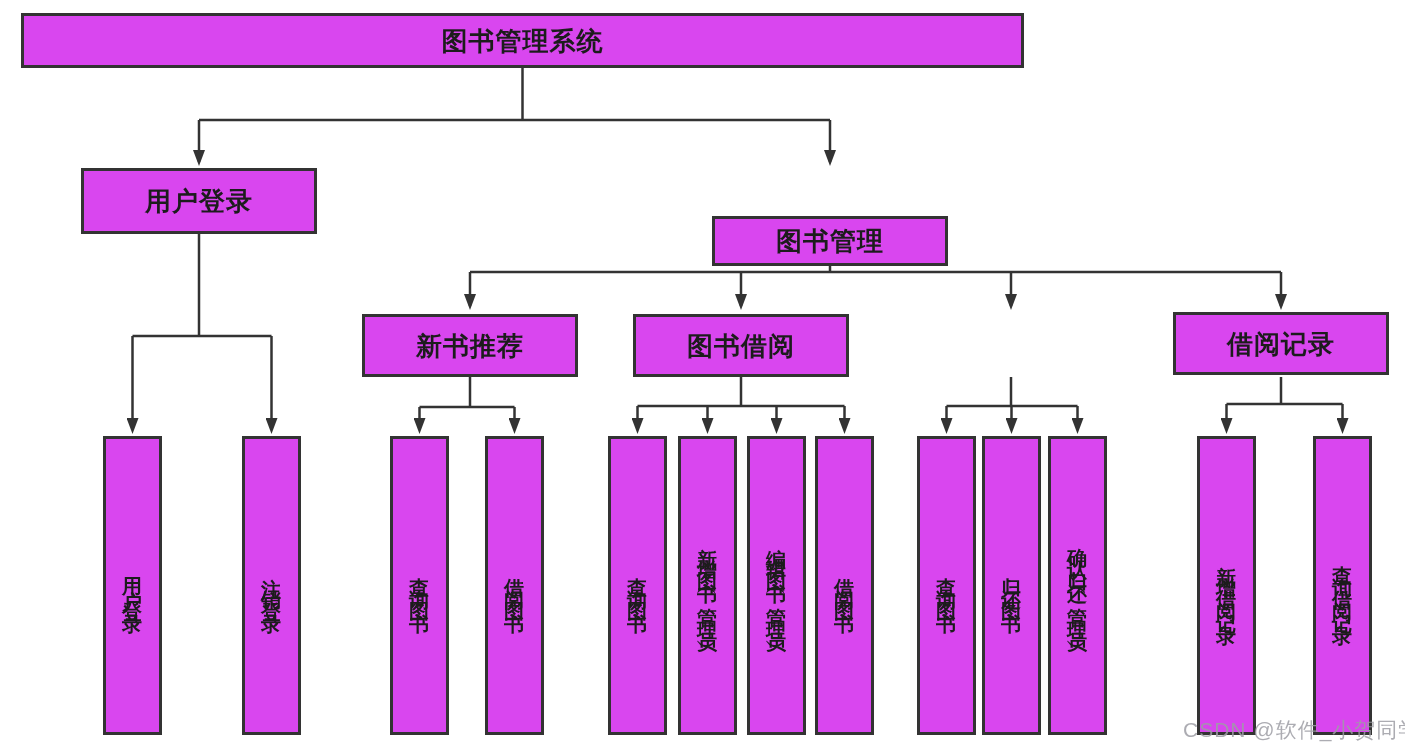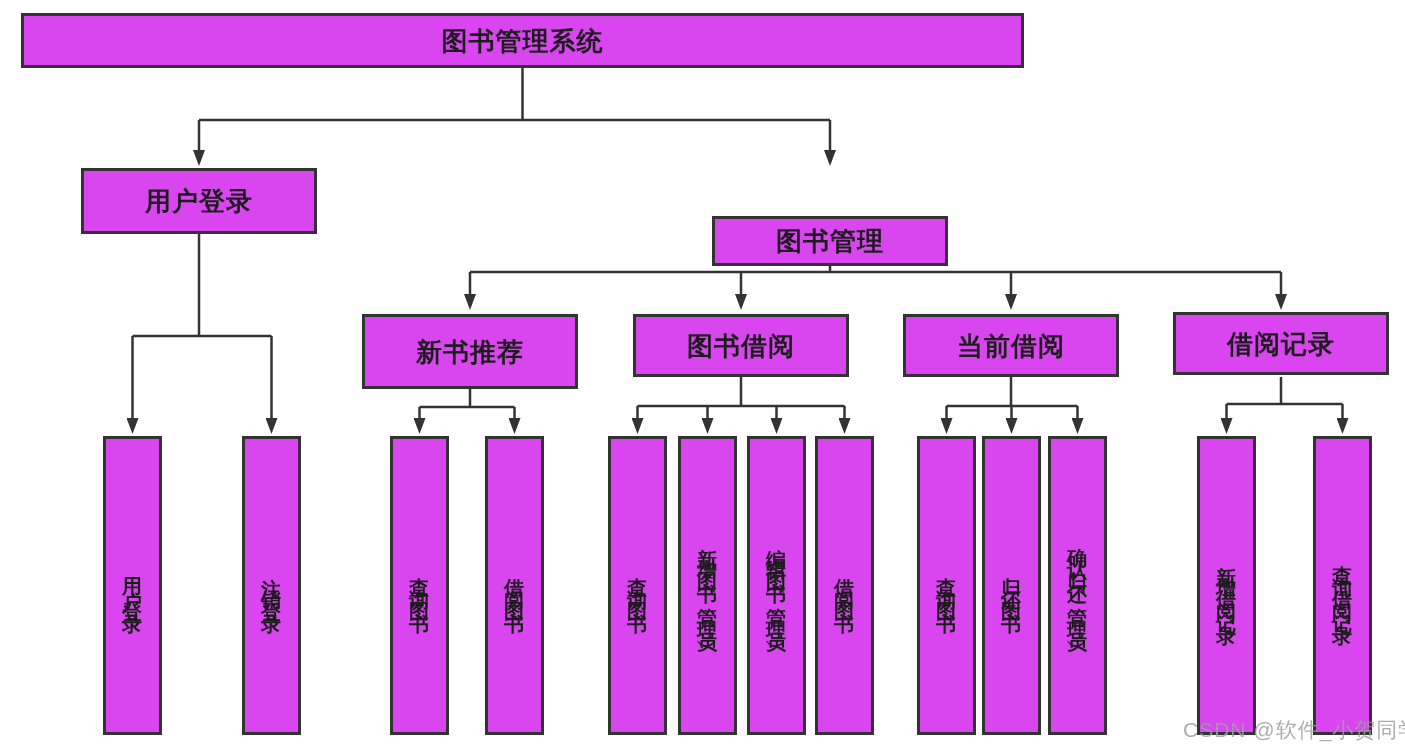--- a/index.html
+++ b/index.html
@@ -26,21 +26,21 @@
   .leaf .v-label{
     writing-mode:vertical-rl;
     text-orientation:mixed;
     font-size:20px;font-weight:600;
     letter-spacing:12px;line-height:1;
   }
   
   .n-root{left:21px;top:13px;width:1003px;height:55px;}
   .n-user-login{left:81px;top:168px;width:236px;height:66px;}
   .n-book-mgmt{left:712px;top:180px;width:236px;height:50px;margin-top:36px;}
-  .n-m1{left:362px;top:314px;width:216px;height:75px;}
+  .n-m1{left:362px;top:314px;width:216px;height:63px;}
   .n-m2{left:633px;top:314px;width:216px;height:63px;text-align:right;}
   .n-m3{left:903px;top:314px;width:216px;height:63px;}
   .n-m4{left:1173px;top:312px;width:216px;height:63px;}
   .leaf{top:436px;width:59px;height:299px;}
   .n-l1a{left:103px;} .n-l1b{left:242px;}
   .n-l2a{left:390px;} .n-l2b{left:485px;}
   .n-l3a{left:608px;} .n-l3b{left:678px;} .n-l3c{left:747px;} .n-l3d{left:815px;}
   .n-l4a{left:917px;} .n-l4b{left:982px;} .n-l4c{left:1048px;}
   .n-l5a{left:1197px;} .n-l5b{left:1313px;}
   .watermark{
@@ -115,23 +115,20 @@
   <div class="node n-book-mgmt">
     <span class="h-label">图书管理</span>
   </div>
 
   <div class="node n-m1">
     <span class="h-label">新书推荐</span>
   </div>
   <div class="node n-m2">
     <span class="h-label">图书借阅</span>
   </div>
-  <div class="node n-m3">
-    <span class="h-label">当前借阅</span>
-  </div>
   <div class="node n-m4">
     <span class="h-label">借阅记录</span>
   </div>
 
   <div class="node leaf n-l1a">
     <span class="v-label">用户登录</span>
   </div>
   <div class="node leaf n-l1b">
     <span class="v-label">注销登录</span>
   </div>

